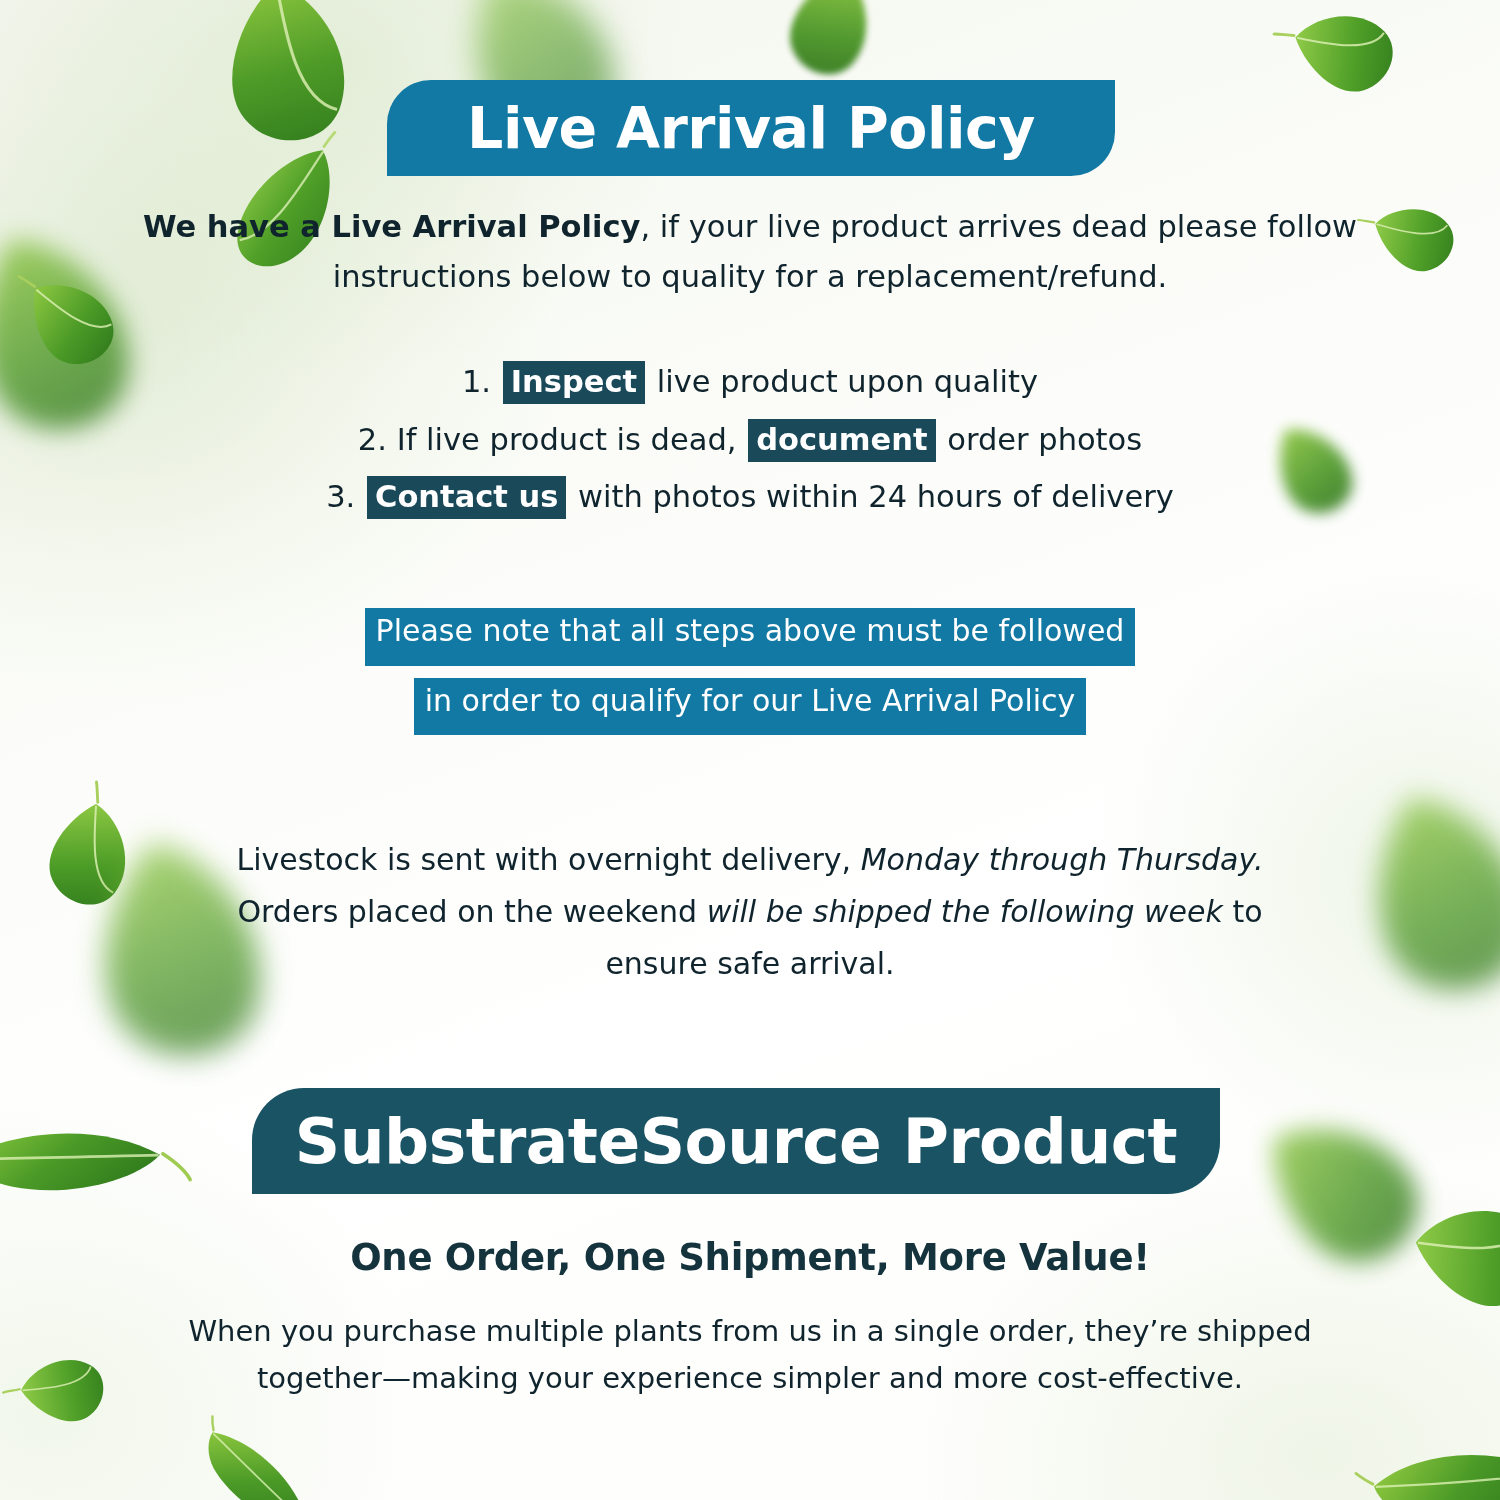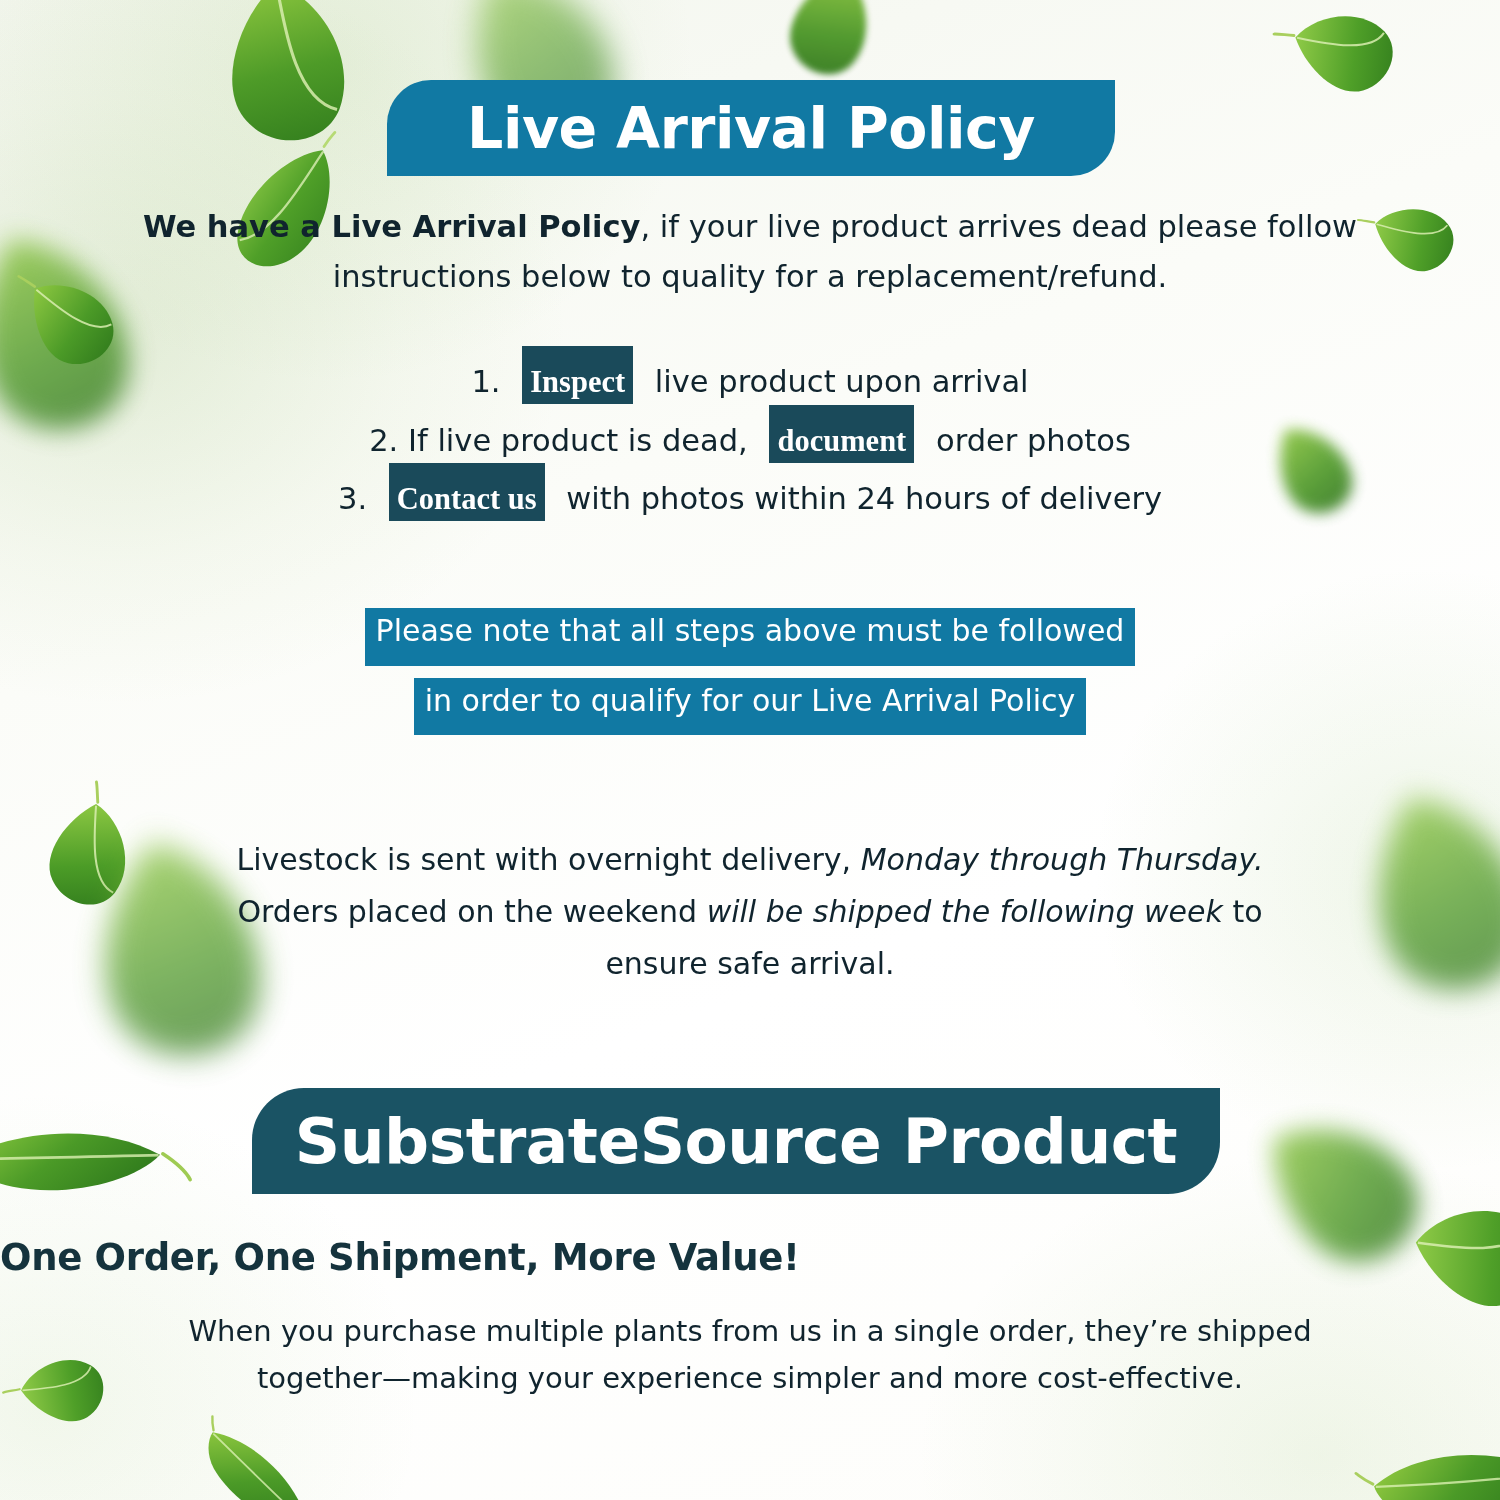--- a/index.html
+++ b/index.html
@@ -102,23 +102,22 @@
   }
   .step-line {
     margin-bottom: 18px;
     white-space: nowrap;
     line-height: 1.3;
   }
   .hl {
     background: #1a4a5a;
     color: #ffffff;
     font-weight: bold;
-    padding: 19px 8px 5px 8px;
-    margin: 0 12px;
-    font-family: Liberation Serif, serif;
+    padding: 3px 8px 5px 8px;
+    margin: 0 2px;
   }
 
   .note {
     position: absolute;
     width: 100%;
     text-align: center;
   }
   #note-block { top: 608px; }
   .note-line {
     display: inline-block;
@@ -137,21 +136,21 @@
     padding: 0 230px;
     box-sizing: border-box;
     line-height: 1.73;
   }
   #livestock-para i { font-style: italic; }
 
   #subhead {
     position: absolute;
     top: 1236px;
     width: 100%;
-    text-align: left;
+    text-align: center;
     color: #15333d;
     font-size: 37px;
     font-weight: bold;
     font-family: "DejaVu Sans", sans-serif;
     letter-spacing: -0.3px;
   }
 
   #closing-para {
     top: 1308px;
     font-size: 29px;
@@ -426,21 +425,21 @@
 
     <div class="para" id="intro-para">
       <b>We have a Live Arrival Policy</b><span>, if your live product arrives dead please follow instructions below to quality for a replacement/refund.</span>
     </div>
 
     <div class="steps">
 
       <div class="step-line">
         <span>1.</span>
         <span class="hl">Inspect</span>
-        <span>live product upon arrival</span>
+        <span>live product upon quality</span>
       </div>
 
       <div class="step-line">
         <span>2.</span>
         <span>If live product is dead,</span>
         <span class="hl">document</span>
         <span>order photos</span>
       </div>
 
       <div class="step-line">

